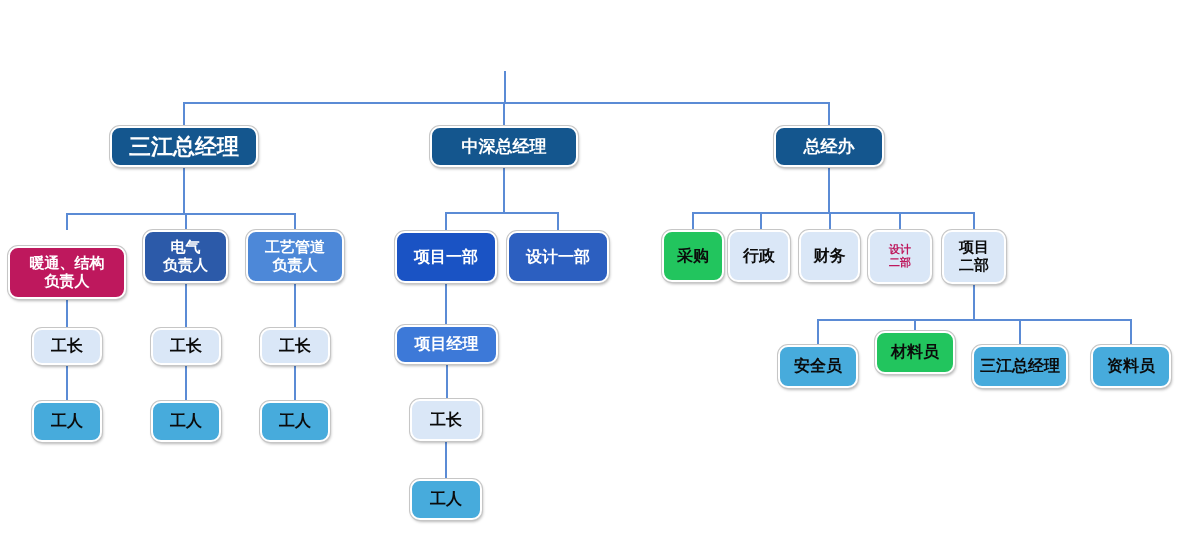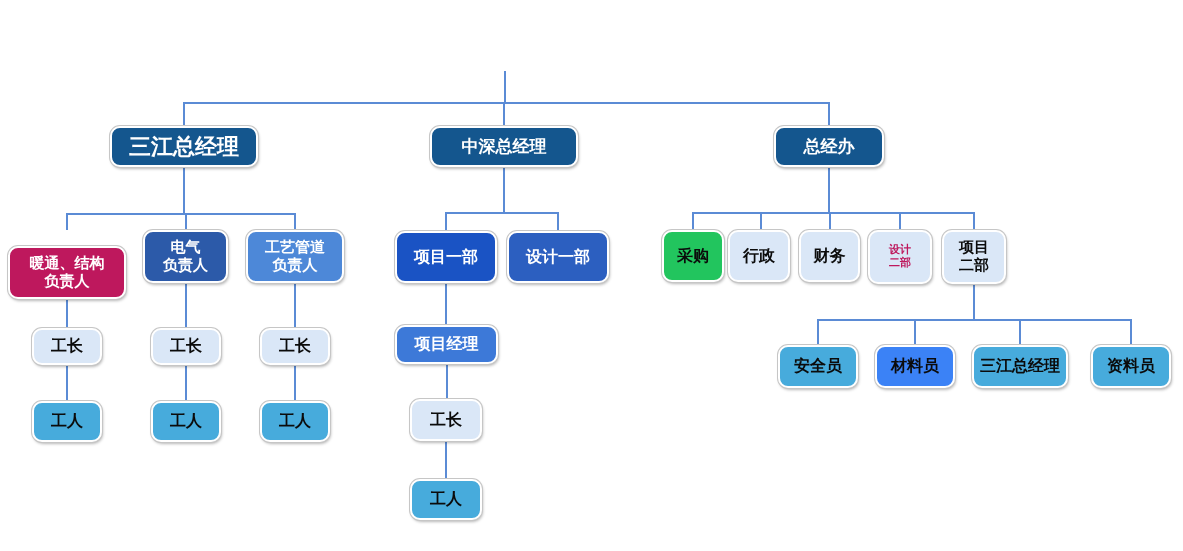--- a/index.html
+++ b/index.html
@@ -96,16 +96,16 @@
     <div class="node" style="left: 32px; top: 328px; width: 70px; height: 37px; background: rgb(218, 231, 247); color: rgb(11, 11, 11); font-size: 16px;">工长</div>
     <div class="node" style="left: 151px; top: 328px; width: 70px; height: 37px; background: rgb(218, 231, 247); color: rgb(11, 11, 11); font-size: 16px;">工长</div>
     <div class="node" style="left: 260px; top: 328px; width: 70px; height: 37px; background: rgb(218, 231, 247); color: rgb(11, 11, 11); font-size: 16px;">工长</div>
     <div class="node" style="left: 32px; top: 401px; width: 70px; height: 41px; background: rgb(71, 171, 220); color: rgb(11, 11, 11); font-size: 16px;">工人</div>
     <div class="node" style="left: 151px; top: 401px; width: 70px; height: 41px; background: rgb(71, 171, 220); color: rgb(11, 11, 11); font-size: 16px;">工人</div>
     <div class="node" style="left: 260px; top: 401px; width: 70px; height: 41px; background: rgb(71, 171, 220); color: rgb(11, 11, 11); font-size: 16px;">工人</div>
     <div class="node" style="left: 395px; top: 325px; width: 103px; height: 39px; background: rgb(61, 121, 216); color: rgb(255, 255, 255); font-size: 16px;">项目经理</div>
     <div class="node" style="left: 410px; top: 399px; width: 72px; height: 42px; background: rgb(218, 231, 247); color: rgb(11, 11, 11); font-size: 16px;">工长</div>
     <div class="node" style="left: 410px; top: 479px; width: 72px; height: 41px; background: rgb(71, 171, 220); color: rgb(11, 11, 11); font-size: 16px;">工人</div>
     <div class="node" style="left: 778px; top: 345px; width: 80px; height: 43px; background: rgb(71, 171, 220); color: rgb(11, 11, 11); font-size: 16px; font-family: Liberation Serif, serif;">安全员</div>
-    <div class="node" style="left: 875px; top: 345px; width: 80px; height: 43px; background: #3b82f6; color: rgb(11, 11, 11); font-size: 16px;">材料员</div>
+    <div class="node" style="left: 875px; top: 331px; width: 80px; height: 43px; background: #22c55e; color: rgb(11, 11, 11); font-size: 16px;">材料员</div>
     <div class="node" style="left: 972px; top: 345px; width: 96px; height: 43px; background: rgb(71, 171, 220); color: rgb(11, 11, 11); font-size: 16px;">三江总经理</div>
     <div class="node" style="left: 1091px; top: 345px; width: 80px; height: 43px; background: rgb(71, 171, 220); color: rgb(11, 11, 11); font-size: 16px;">资料员</div>
   </div>
 
 </body></html>

